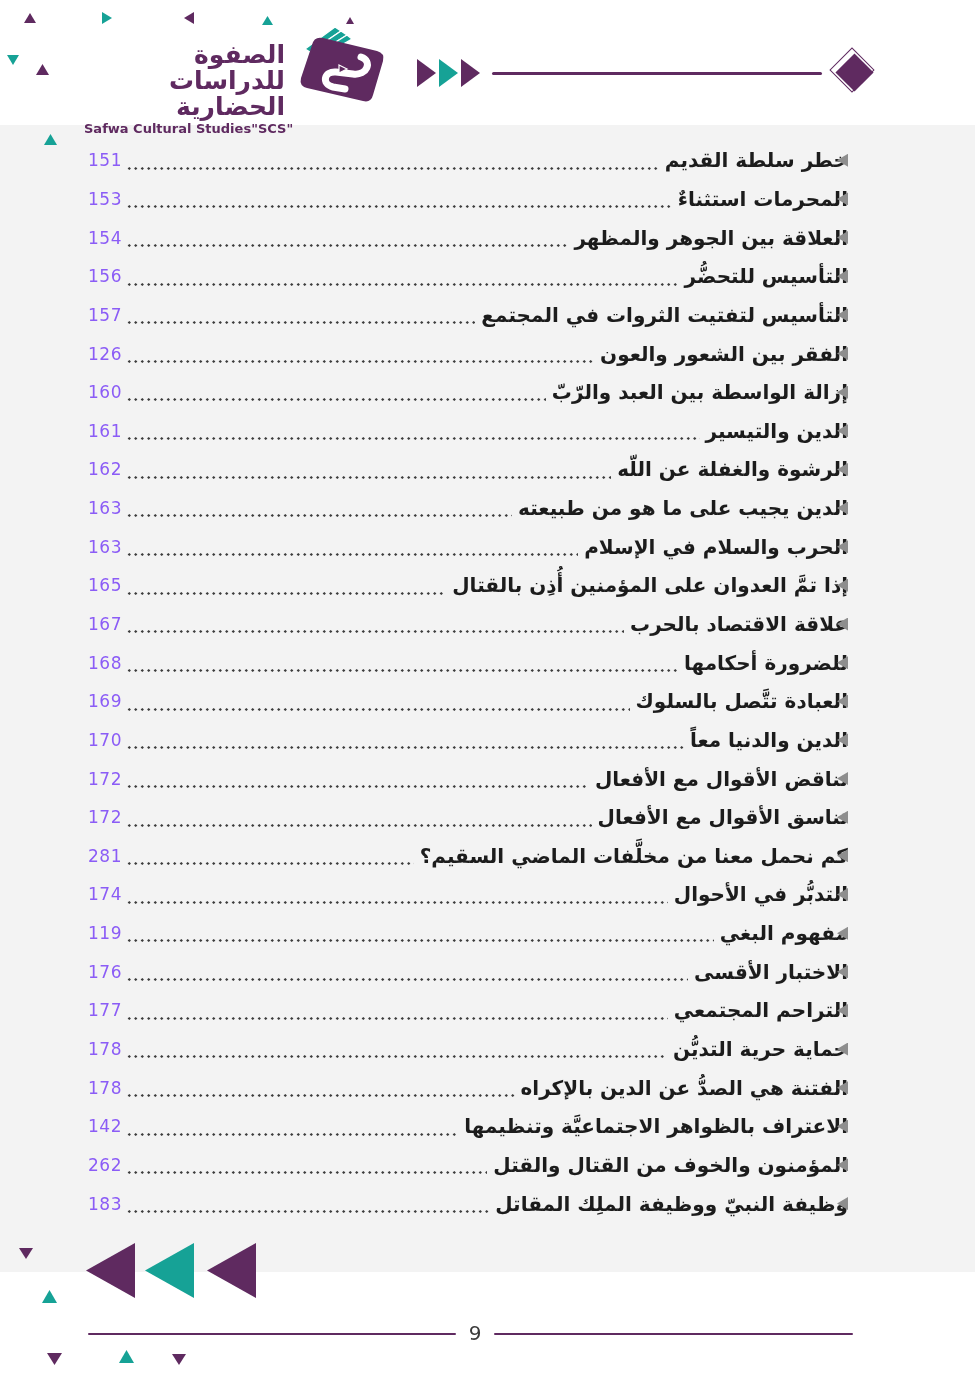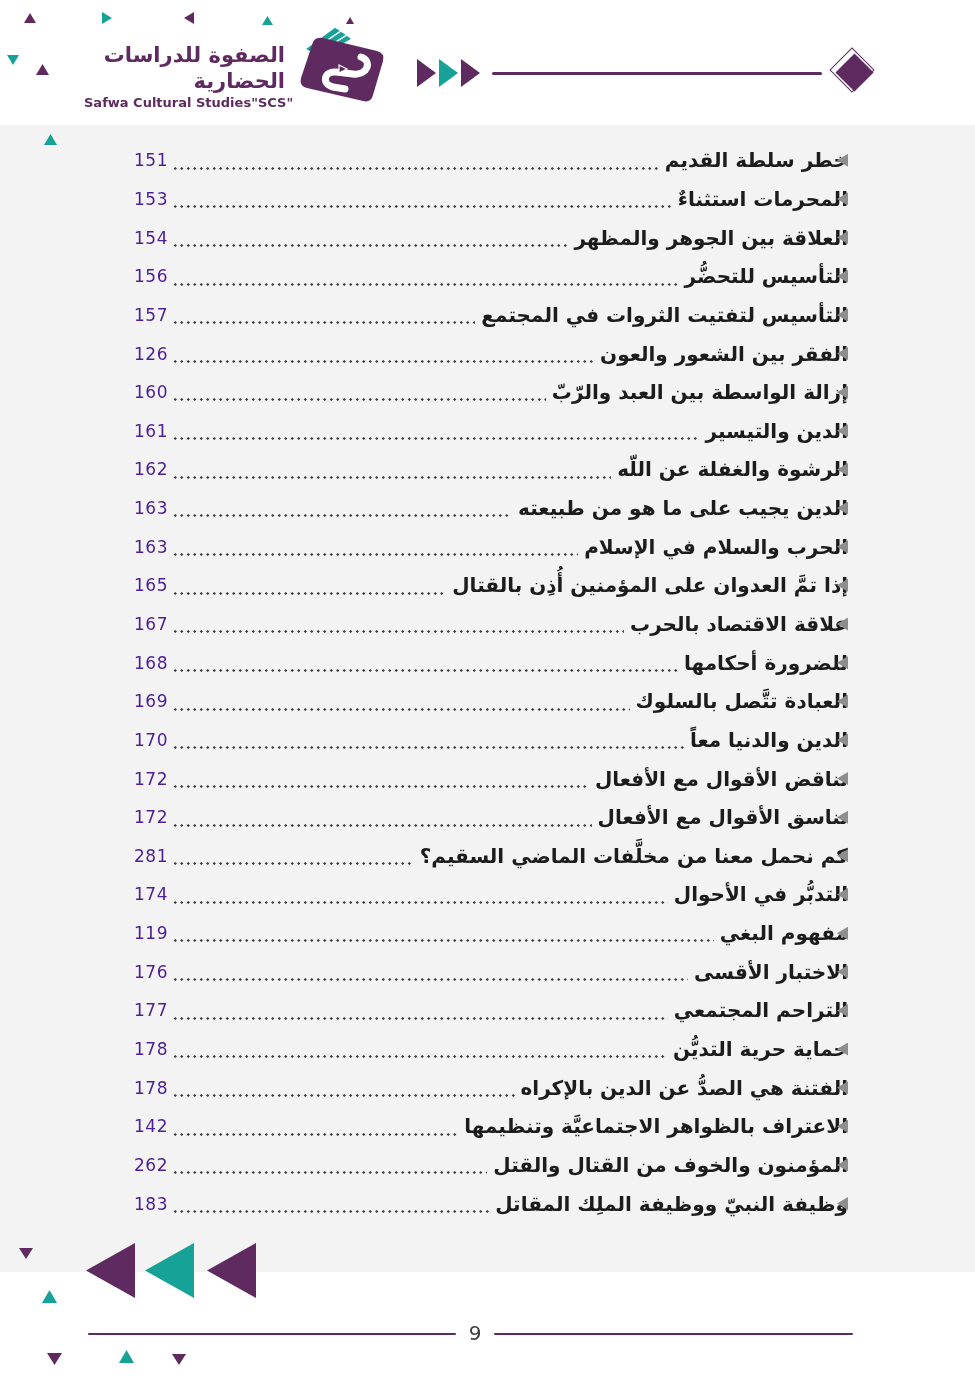--- a/index.html
+++ b/index.html
@@ -15,37 +15,37 @@
   .tri.up    { clip-path:polygon(50% 0,100% 100%,0 100%); }
   .tri.down  { clip-path:polygon(0 0,100% 0,50% 100%); }
   .tri.left  { clip-path:polygon(100% 0,100% 100%,0 50%); }
   .tri.right { clip-path:polygon(0 0,100% 50%,0 100%); }
   .purple { background:#5f2a60; }
   .teal   { background:#16a296; }
   .gray   { background:#8e8e8e; }
 
   
   .brand { position:absolute; left:84px; top:42px; width:201px; text-align:right; }
-  .brand-ar { direction:rtl; color:#5f2a60; font-weight:bold; font-size:21px; line-height:26px; letter-spacing:0; }
+  .brand-ar { direction:rtl; color:#5f2a60; font-weight:bold; font-size:25px; line-height:26px; letter-spacing:0; }
   .brand-en { color:#5f2a60; font-weight:bold; font-size:13px; line-height:18px; white-space:nowrap; }
   .logo-mark { position:absolute; left:281px; top:24px; }
 
   .header-rule { position:absolute; left:492px; top:72px; width:330px; height:3px; background:#5f2a60; border-radius:2px; }
   .diamond-outline { position:absolute; left:836px; top:54px; width:32px; height:32px; border:1.5px solid #5f2a60; transform:rotate(45deg); background:transparent; }
   .diamond-fill { position:absolute; left:841px; top:59px; width:27px; height:27px; transform:rotate(45deg); background:#5f2a60; }
 
   
   .toc { position:absolute; left:88px; top:141px; width:760px; }
   .toc-row { direction:rtl; display:flex; align-items:center; height:38.65px; }
   .toc-marker { width:11px; height:13px; flex:0 0 11px; margin-left:6px; }
   .toc-title { font-weight:bold; font-size:20px; color:#1c1c1c; white-space:nowrap; line-height:38px; }
   .toc-dots { flex:1 1 auto; min-width:14px; height:3px; margin:0 6px 0 4px; align-self:flex-end; margin-bottom:10px;
     background-image:radial-gradient(circle, #3c3c3c 1.15px, transparent 1.4px);
     background-size:6.5px 3px; background-repeat:repeat-x; background-position:left center; }
-  .toc-page { font-size:17px; color:#4c1d95; letter-spacing:0.5px;margin-left:46px; }
+  .toc-page { font-size:17px; color:#8b5cf6; letter-spacing:0.5px; }
 
   
   .footer-rule { position:absolute; height:2px; background:#5f2a60; border-radius:1px; }
   .page-number { position:absolute; left:460px; top:1321px; width:30px; text-align:center; font-size:20px; color:#3a3a3a; }
 </style>
 </head>
 <body>
 
 <div class="content-band"></div>
 

